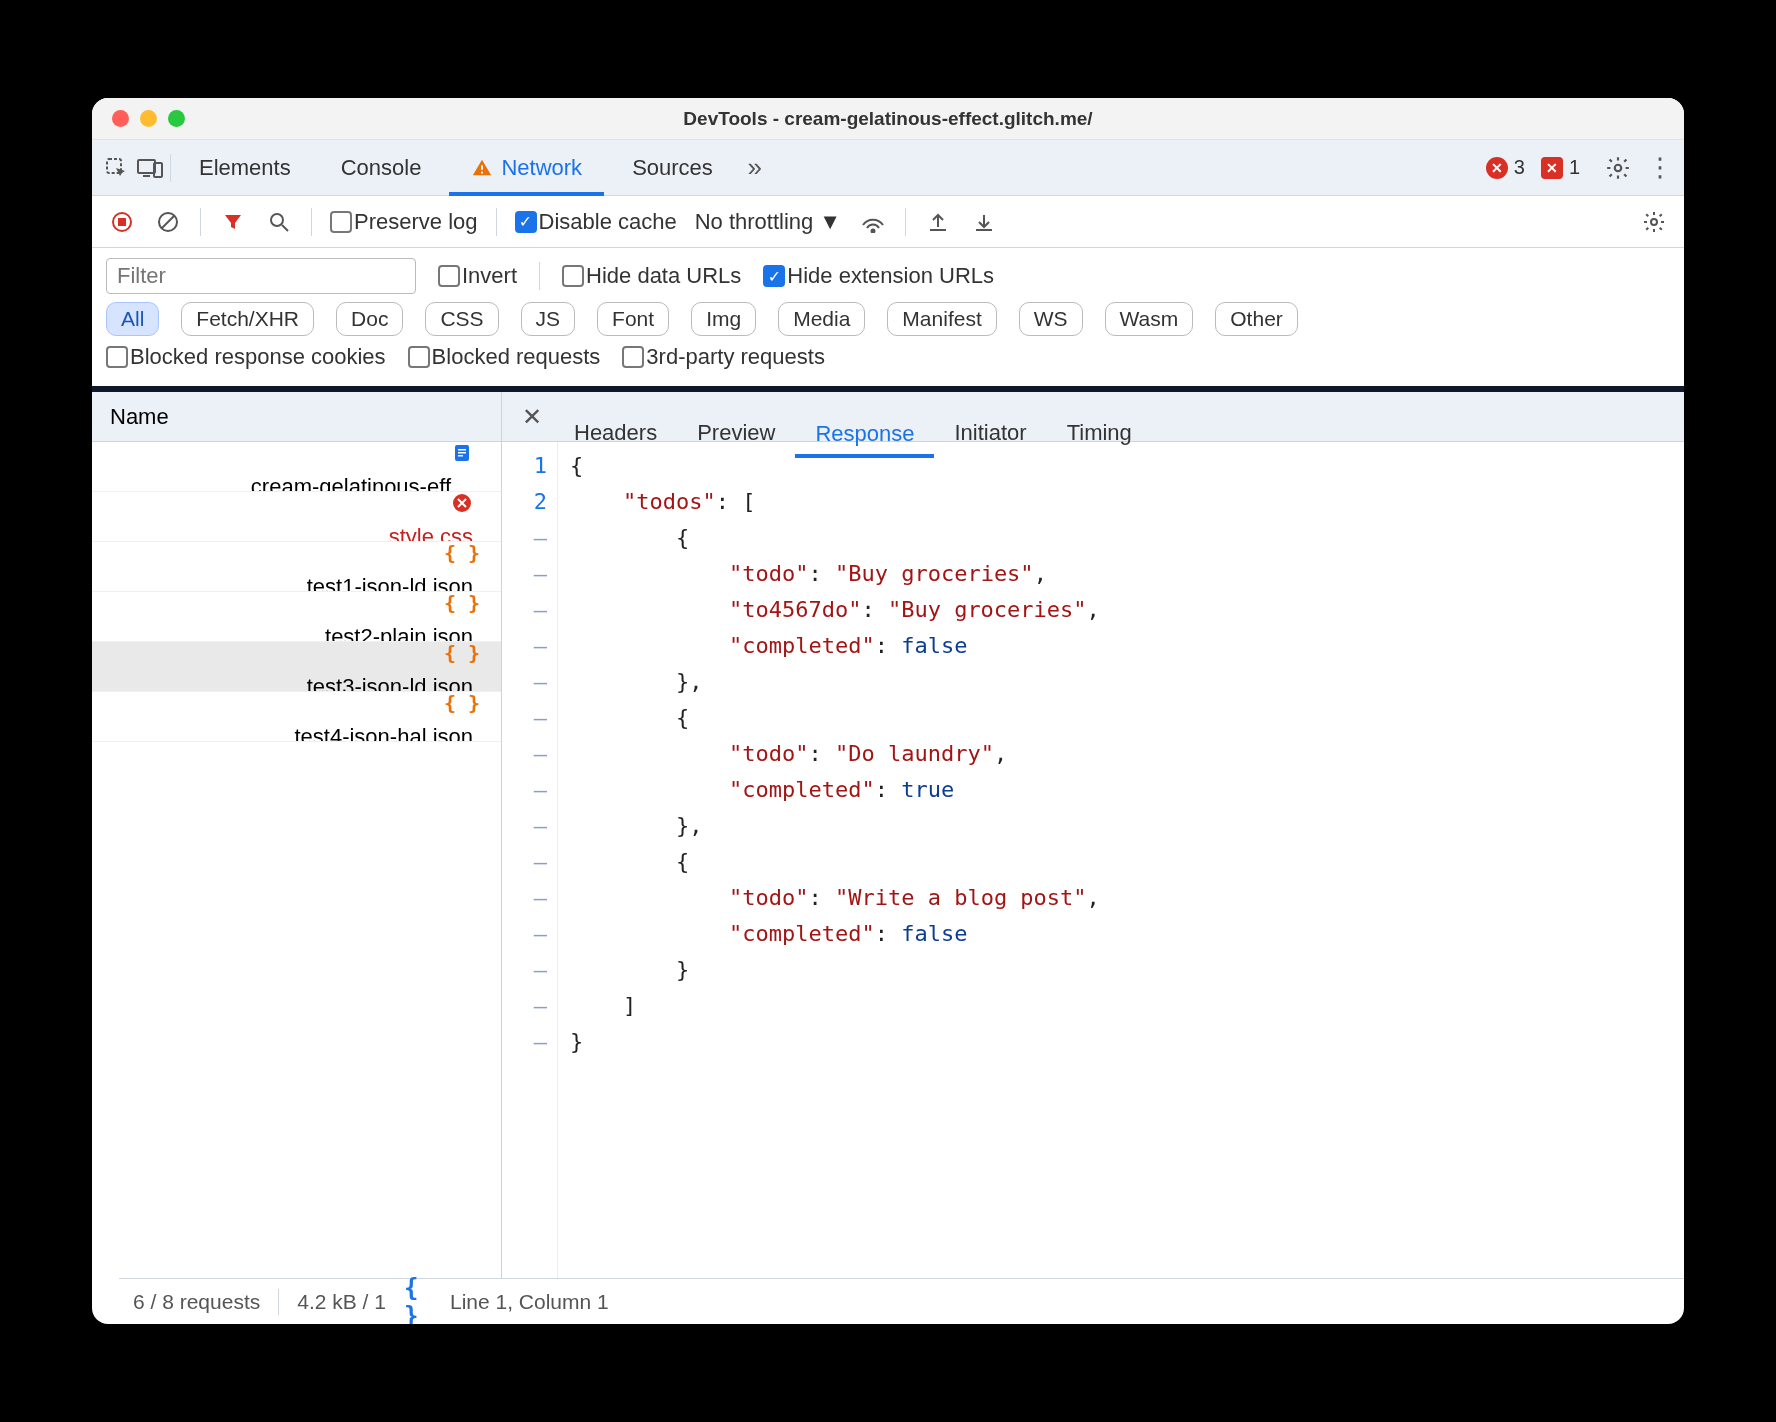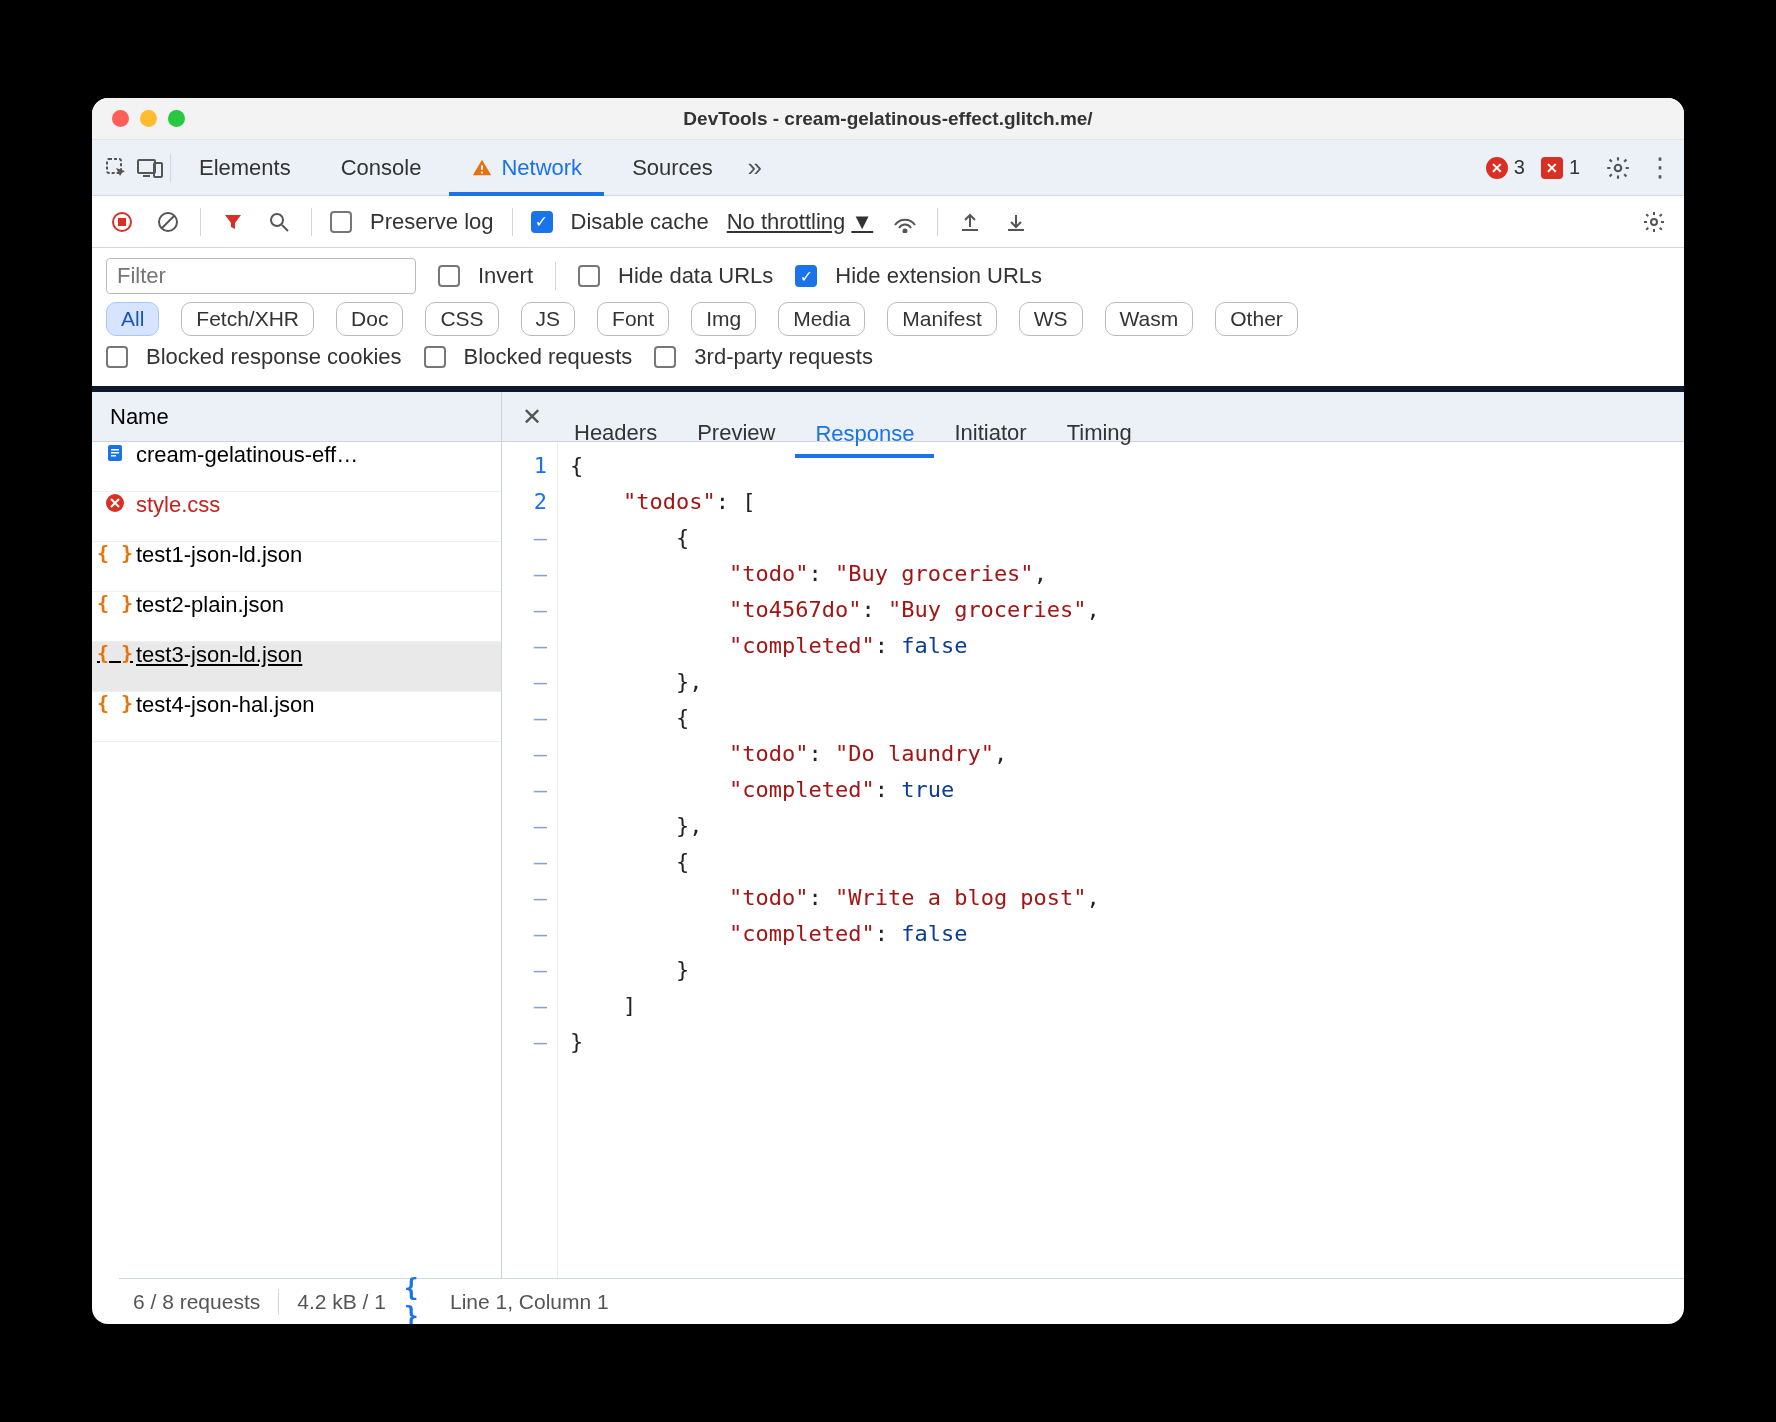--- a/index.html
+++ b/index.html
@@ -20,39 +20,39 @@
   .maintabs .tab.active { color:#1a73e8; border-bottom: 4px solid #1a73e8; margin-bottom:-1px; padding-top:4px; }
   .maintabs .spacer { flex:1; }
   .errchip { display:inline-flex; align-items:center; gap:6px; margin-right:10px; font-size:20px; }
   .errchip .circ { width:22px; height:22px; border-radius:50%; background:#d93025; color:#fff; display:inline-flex; align-items:center; justify-content:center; font-size:14px; font-weight:700;}
   .errchip .sq { width:22px; height:22px; border-radius:4px; background:#d93025; color:#fff; display:inline-flex; align-items:center; justify-content:center; font-size:14px; font-weight:700;}
   
   
   .nettb { height:52px; border-bottom:1px solid #d0d7de; display:flex; align-items:center; padding:0 16px; gap:18px; font-size:22px; color:#333;}
   .iconbtn { width:28px; height:28px; display:inline-flex; align-items:center; justify-content:center; cursor:pointer; }
   .divider { width:1px; height:28px; background:#d0d7de; }
-  .chk { display:inline-flex; align-items:center; gap:18px; cursor:pointer;}
+  .chk { display:inline-flex; align-items:center; gap:2px; cursor:pointer;}
   .chkbox { width:22px; height:22px; border:2px solid #777; border-radius:4px; display:inline-flex; align-items:center; justify-content:center; }
   .chkbox.on { background:#1a73e8; border-color:#1a73e8; color:#fff; font-size:16px; }
-  .sel { display:flex; align-items:center; gap:6px;text-decoration:underline; }
+  .sel { display:flex; align-items:center; gap:6px; }
   
   
   .filterbar { padding: 10px 14px 8px 14px; border-bottom:6px solid #0f172a; }
   .filterrow { display:flex; align-items:center; gap:22px; flex-wrap:wrap; font-size:22px; color:#333; margin-bottom:8px;}
   .filterinput { width:310px; height:36px; border:1px solid #bbb; border-radius:4px; padding:0 10px; font-size:22px; color:#666;}
   .pill { border:1px solid #bbb; border-radius:10px; padding:4px 14px; font-size:21px; cursor:pointer; background:#fff;}
   .pill.active { background:#d6e4ff; border-color:#a8c5ff; color:#1a56b8;}
   
   
   .split { flex:1; display:flex; min-height:0;}
   
   
   .reqlist { width:410px; border-right:1px solid #cbd3dc; display:flex; flex-direction:column; }
   .reqhdr { height:50px; background:#ecf1f8; border-bottom:1px solid #cbd3dc; display:flex; align-items:center; padding:0 18px; font-size:22px; }
-  .reqrow { height:50px; display:flex; align-items:flex-start; padding:0 12px; gap:10px; border-bottom:1px solid #eef1f4; font-size:22px; cursor:pointer; white-space:nowrap; overflow:hidden; text-overflow:ellipsis;}
+  .reqrow { height:50px; display:flex; align-items:flex-end; padding:0 28px; gap:10px; border-bottom:1px solid #eef1f4; font-size:22px; cursor:pointer; white-space:nowrap; overflow:hidden; text-overflow:ellipsis;flex-direction:column;}
   .reqrow.sel { background:#e9e9e9; }
   .reqrow.err { color:#c5221f; }
   .ri { width:22px; height:22px; display:inline-flex; align-items:center; justify-content:center; flex-shrink:0;}
   
   
   .detail { flex:1; display:flex; flex-direction:column; min-width:0;}
   .dtabs { height:50px; background:#ecf1f8; border-bottom:1px solid #cbd3dc; display:flex; align-items:center; padding-left:8px; gap:0; font-size:22px; color:#333;}
   .dtabs .x { width:44px; text-align:center; cursor:pointer; font-size:24px; color:#555;}
   .dtab { padding:0 20px; height:100%; display:flex; align-items:center; cursor:pointer;margin-top:33px;}
   .dtab.active { color:#1a73e8; border-bottom:4px solid #1a73e8; margin-bottom:-1px; padding-top:4px;}

